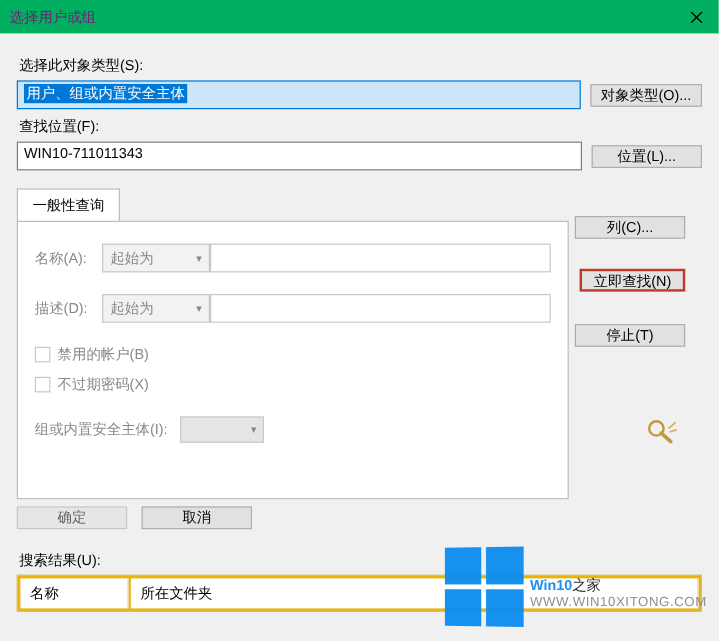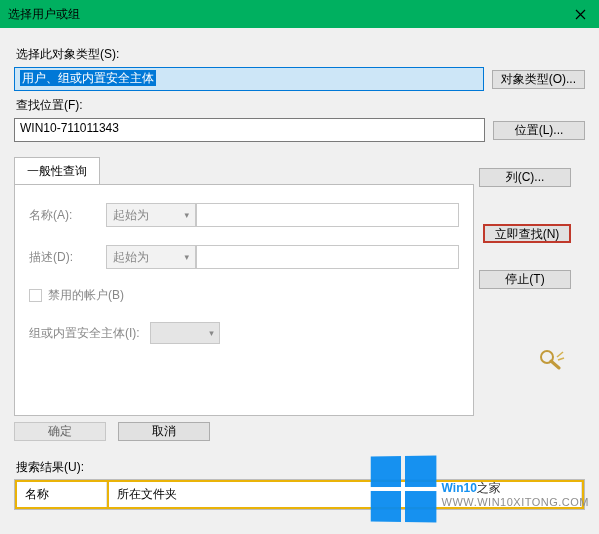--- a/index.html
+++ b/index.html
@@ -1,18 +1,18 @@
 <!DOCTYPE html>
 <html><head>
 <meta charset="utf-8">
 <style>
 * { box-sizing: border-box; margin: 0; padding: 0; font-family: "Microsoft YaHei", "Segoe UI", sans-serif; font-size: 12px; }
 body { width: 599px; height: 534px; background: #f0f0f0; overflow: hidden; position: relative; }
 
-.titlebar { height: 28px; background: #00b060; display: flex; align-items: center; justify-content: space-between; padding-left: 8px; color: #000000; }
+.titlebar { height: 28px; background: #00b060; display: flex; align-items: center; justify-content: space-between; padding-left: 8px; color: #701a75; }
 .titlebar-text { font-size: 12px; }
 .close-btn { width: 38px; height: 28px; display: flex; align-items: center; justify-content: center; cursor: pointer; }
 .close-btn svg { width: 11px; height: 11px; }
 
 .dialog-body { padding: 12px 14px 0 14px; background: #f0f0f0; }
 
 .section-label { font-size: 12px; margin: 6px 0 4px 2px; color: #000; }
 .row { display: flex; align-items: center; gap: 8px; margin-bottom: 4px; }
 .text-field { flex: 1; height: 24px; border: 1px solid #7a7a7a; background: #fff; padding: 2px 5px; font-size: 12px; }
 .text-field.highlight { border: 1px solid #0078d7; background: #cde6f7; }
@@ -20,21 +20,21 @@
 .win-btn { min-width: 92px; height: 19px; background: #e1e1e1; border: 1px solid #adadad; font-size: 12px; cursor: pointer; padding: 0 8px; }
 .win-btn.emph { border: 2px solid #c0392b; min-width: 88px; }
 
 .tab-area { margin-top: 14px; }
 .tab-header { display: flex; }
 .tab { padding: 5px 12px; background: #fff; border: 1px solid #bcbcbc; border-bottom: none; font-size: 12px; position: relative; top: 1px; }
 .tab-panel { border: 1px solid #bcbcbc; background: #fff; padding: 18px 14px 14px 14px; min-height: 232px; position: relative; width: 460px; }
 
 .form-row { display: flex; align-items: center; gap: 0; margin-bottom: 18px; }
 .form-label { width: 56px; color: #888; font-size: 12px; }
-.combo { width: 90px; height: 24px; border: 1px solid #c8c8c8; background: #f2f2f2; display: flex; align-items: center; justify-content: space-between; padding: 0 6px; color: #888; font-size: 12px; margin-left: 21px; }
+.combo { width: 90px; height: 24px; border: 1px solid #c8c8c8; background: #f2f2f2; display: flex; align-items: center; justify-content: space-between; padding: 0 6px; color: #888; font-size: 12px; }
 .combo .chev { font-size: 9px; color: #888; }
 .inline-input { flex: 1; height: 24px; border: 1px solid #c8c8c8; background: #fff; }
 
 .check-row { display: flex; align-items: center; gap: 6px; margin-bottom: 8px; color: #888; }
 .chk { width: 13px; height: 13px; border: 1px solid #c8c8c8; background: #fff; }
 
 .days-row { display: flex; align-items: center; gap: 10px; margin-top: 18px; color: #888; }
 .days-combo { width: 70px; height: 22px; background: #e5e5e5; border: 1px solid #c8c8c8; display:flex; align-items:center; justify-content:flex-end; padding-right:5px; }
 .days-combo .chev { font-size: 9px; color: #888; }
 
@@ -105,31 +105,35 @@
           <span>起始为</span>
           <span class="chev">▾</span>
         </div>
         <div class="inline-input"></div>
       </div>
 
       <div class="check-row">
         <div class="chk"></div>
         <span>禁用的帐户(B)</span>
       </div>
+      <div class="check-row">
+        <div class="chk"></div>
+        <span>不过期密码(X)</span>
+      </div>
 
       <div class="days-row">
         <span>组或内置安全主体(I):</span>
         <div class="days-combo">
           <span class="chev">▾</span>
         </div>
       </div>
 
     </div>
 
-    <div class="right-buttons" style="top:12px;">
+    <div class="right-buttons" style="top:24px;">
       <button class="win-btn">列(C)...</button>
     </div>
     <div class="right-buttons" style="top:68px;">
       <button class="win-btn emph">立即查找(N)</button>
     </div>
     <div class="right-buttons" style="top:114px;">
       <button class="win-btn">停止(T)</button>
     </div>
 
     <div class="search-icon-wrap magnifier" style="top:192px;">

